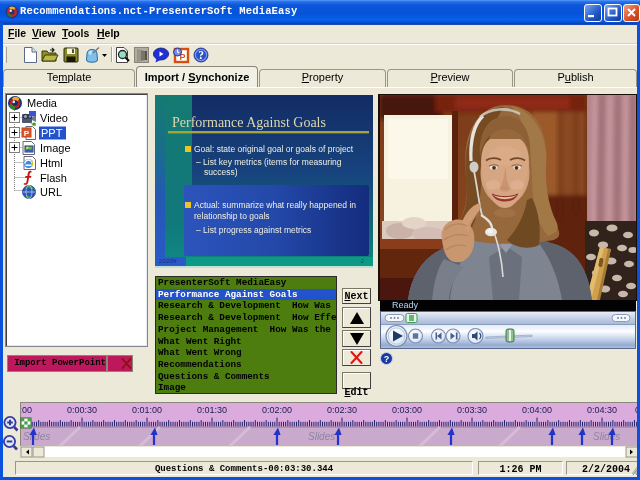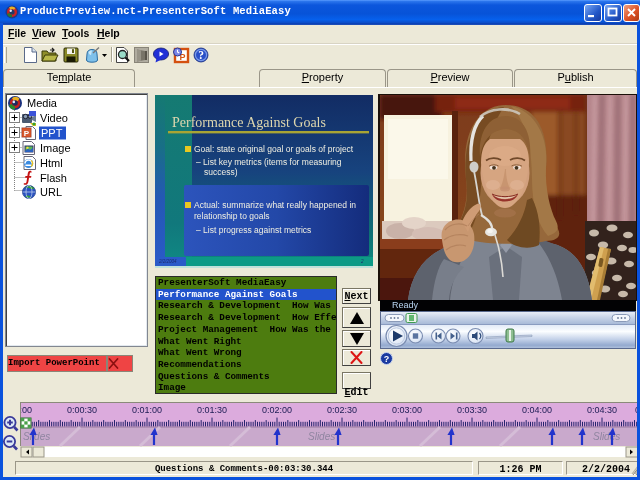--- a/index.html
+++ b/index.html
@@ -27,21 +27,21 @@
 #toolbar { left:3px; top:44px; width:634px; height:22px; }
 
 #tabs { left:3px; top:66px; width:512px; height:22px; }
 .tab { position:absolute; top:3px; height:19px; background:#ece9d8; border:1px solid #9a9688; border-bottom:none; border-radius:4px 4px 0 0; text-align:center; font-size:11px; padding-top:1px; }
 .tab.active { top:0; height:22px; background:#f2f0e4; border-color:#8a8678; font-weight:bold; padding-top:4px; }
 
 #pane { left:3px; top:88px; width:634px; height:311px; background:#ece9d8; }
 
 #tree { position:absolute; left:2px; top:5px; width:143px; height:254px; background:#fff; border:1px solid #828790; box-shadow:inset 1px 1px 0 #404040, inset -1px -1px 0 #e3e9ef; font-size:11px; }
 
-.imp { position:absolute; background:#ef4444; border:1px solid #8a8678; font-family:"Liberation Mono",monospace; font-size:9px; font-weight:bold; text-align:left; white-space:nowrap; }
+.imp { position:absolute; background:#be185d; border:1px solid #8a8678; font-family:"Liberation Mono",monospace; font-size:9px; font-weight:bold; text-align:right; white-space:nowrap; }
 
 #slide { position:absolute; left:152px; top:7px; width:218px; height:171px; }
 
 #list { position:absolute; left:152px; top:188px; width:182px; height:118px; background:#4d7c0f; border:1px solid #2a2a2a; font-family:"Liberation Mono",monospace; font-size:9.3px; font-weight:bold; line-height:11.7px; white-space:pre; overflow:hidden; }
 #list .sel { background:#2253cc; color:#fff; }
 
 .rbtn { position:absolute; left:339px; width:29px; background:#ece9d8; border:1px solid #7a7664; border-right-color:#404040; border-bottom-color:#404040; box-shadow:inset 1px 1px 0 #fff; text-align:center; font-family:"Liberation Mono",monospace; font-weight:bold; font-size:10px; }
 
 #video { position:absolute; left:375px; top:6px; width:259px; height:207px; background:#1a0f08; }
 #player { position:absolute; left:377px; top:223px; width:256px; height:38px; }
@@ -57,21 +57,21 @@
 
   <div id="title" class="abs">
     <svg class="abs" style="left:5px;top:5px" width="14" height="14" viewBox="0 0 14 14">
       <circle cx="7" cy="7" r="6.5" fill="#1a3a8c"></circle>
       <circle cx="7" cy="7" r="5" fill="#cc2222"></circle>
       <circle cx="7" cy="7" r="2.6" fill="#223a66"></circle>
       <circle cx="5.7" cy="5.7" r="1.2" fill="#e8e8ff"></circle>
       <path d="M2 9 A5.3 5.3 0 0 0 7 12.3 L7 10 A3 3 0 0 1 4.3 8 Z" fill="#2a7a2a"></path>
       <path d="M10.5 3 A5.3 5.3 0 0 0 4 2.5 L5.5 4.6 A3 3 0 0 1 9 4.8 Z" fill="#e8b020"></path>
     </svg>
-    <span class="txt">ProductPreview.nct-PresenterSoft MediaEasy</span>
+    <span class="txt">Recommendations.nct-PresenterSoft MediaEasy</span>
     <div class="tbtn" id="btnmin"><svg width="16" height="16" viewBox="0 0 16 16">
           <rect x="3" y="10" width="6" height="2.2" fill="#fff"></rect>
         </svg></div>
     <div class="tbtn" id="btnmax"><svg width="16" height="16" viewBox="0 0 16 16">
           <rect x="3.5" y="3.5" width="8" height="7" fill="none" stroke="#fff" stroke-width="1.8"></rect>
         </svg></div>
     <div class="tbtn" id="btnclose"><svg width="15" height="16" viewBox="0 0 15 16">
           <path d="M4 4 L11 11 M11 4 L4 11" stroke="#fff" stroke-width="1.9"></path>
         </svg></div>
   </div>
@@ -145,20 +145,21 @@
       <g transform="translate(172,1)">
         <circle cx="8" cy="8" r="7" fill="#2a50c8" stroke="#14287a" stroke-width="0.8"></circle>
         <circle cx="8" cy="8" r="5.6" fill="none" stroke="#7a9ae8" stroke-width="1.2"></circle>
         <text x="8" y="12" text-anchor="middle" font-family="Liberation Serif" font-size="11.5" font-weight="bold" fill="#fff">?</text>
       </g>
     </svg>
   </div>
 
   <div id="tabs" class="abs">
     <div class="tab" style="left:0px; width:132px">Te<u>m</u>plate</div>
+    <div class="tab active" style="left:133px; width:122px">Import / <u>S</u>ynchonize</div>
     <div class="tab" style="left:256px; width:127px"><u>P</u>roperty</div>
     <div class="tab" style="left:384px; width:126px"><u>P</u>review</div>
     <div class="tab" style="left:511px; width:123px">P<u>u</u>blish</div>
   </div>
 
   <div class="abs" style="left:3px;top:87px;width:634px;height:1px;background:#fff"></div>
   <div id="pane" class="abs">
     <div id="tree">
       <svg width="141" height="252" viewBox="0 0 141 252">
         <g stroke="#808080" stroke-dasharray="1,1" fill="none">

